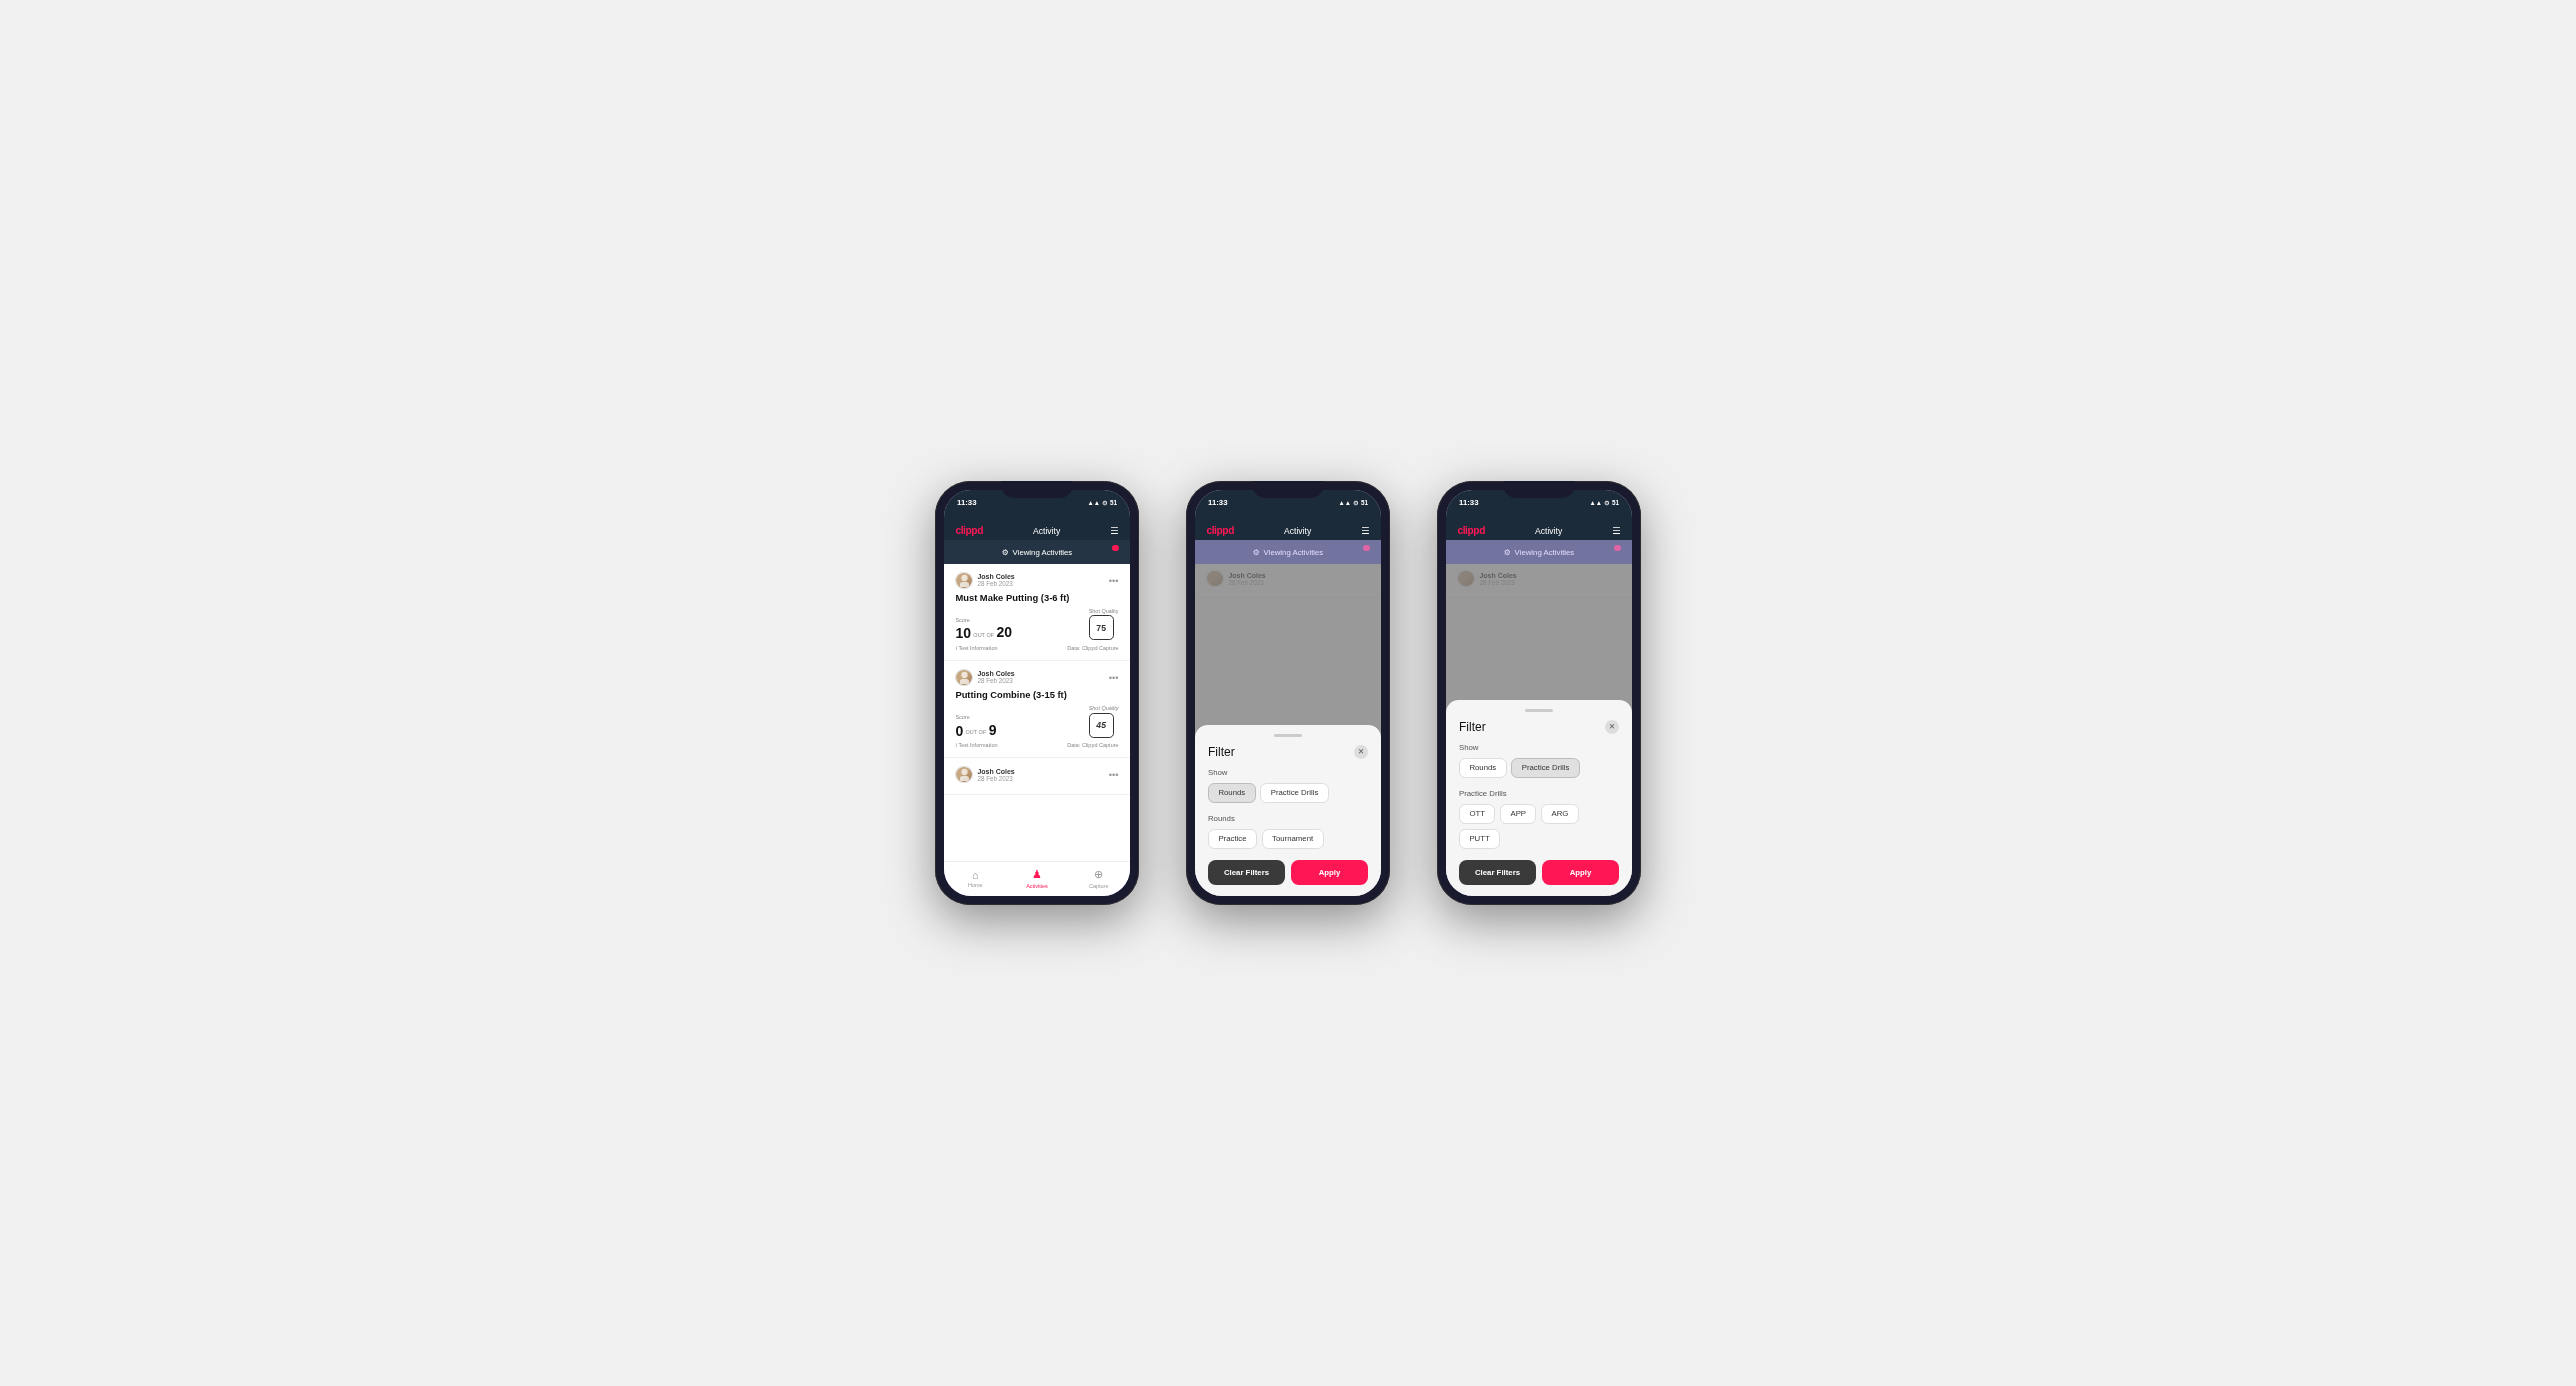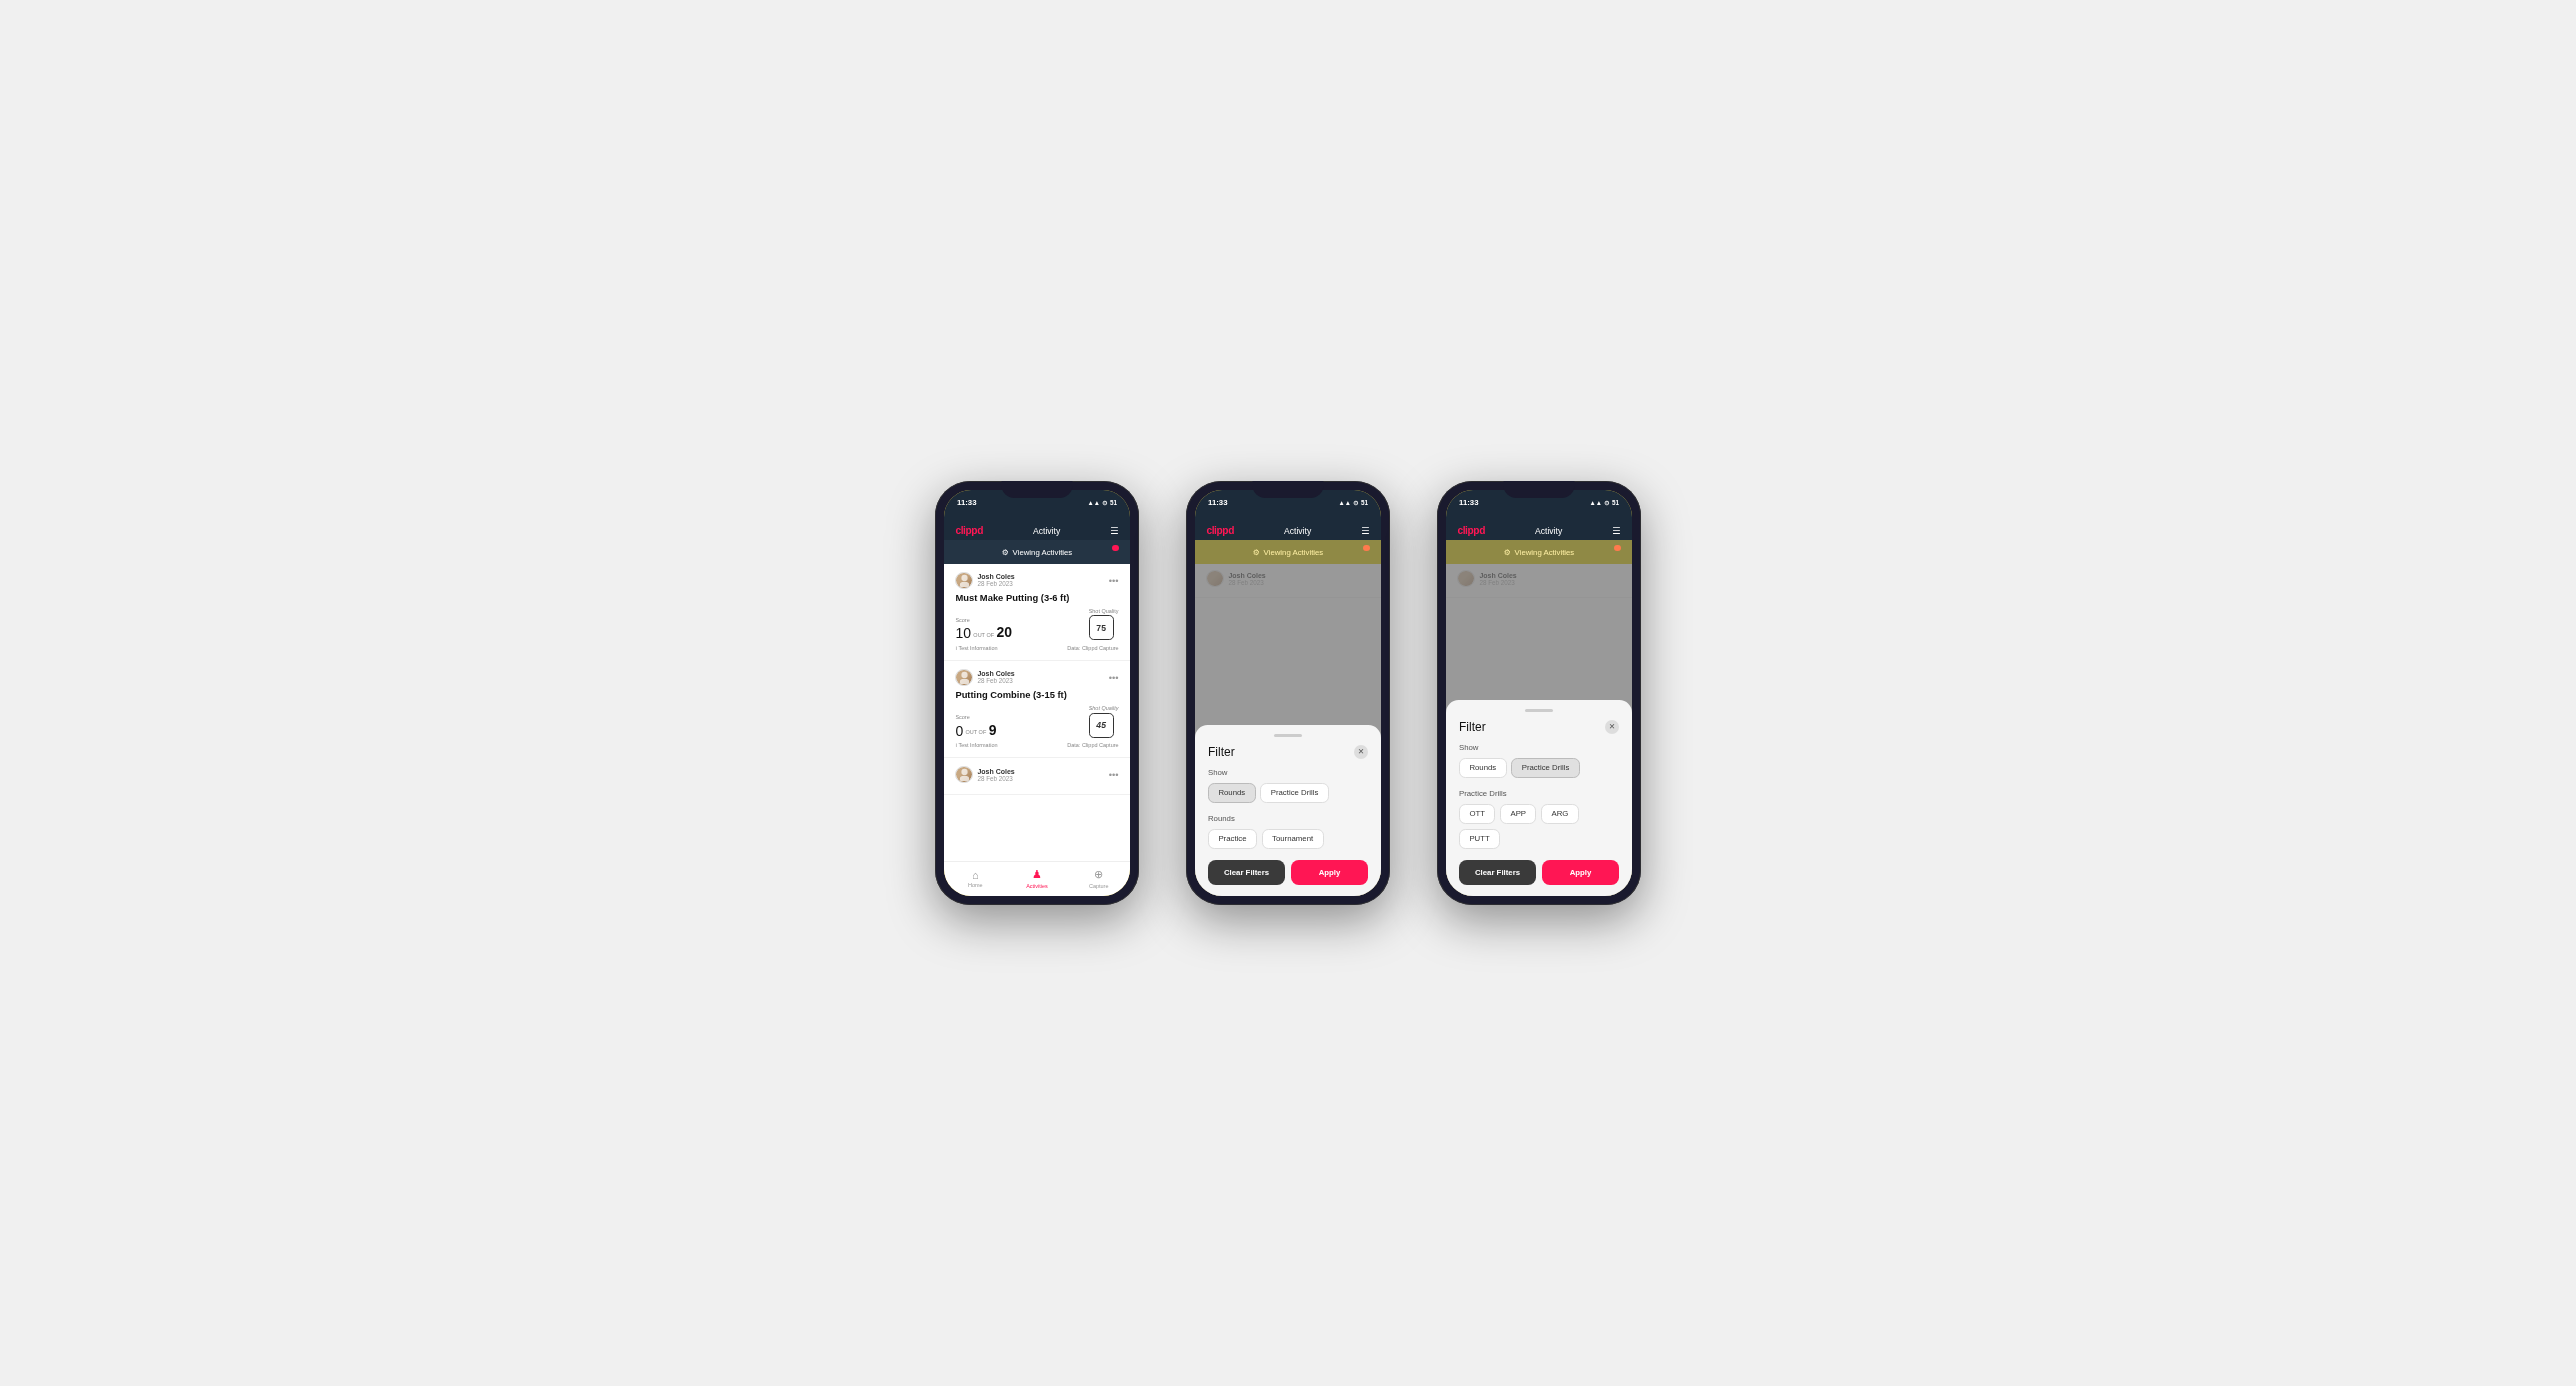--- a/index.html
+++ b/index.html
@@ -25,21 +25,21 @@
       background: #1a1a2e;
       border-radius: 35px;
       padding: 9.4px;
       box-shadow: 0 15.7px 47px rgba(0,0,0,0.4), inset 0 0 0 0.8px #333;
       position: relative;
       flex-shrink: 0;
     }
     .phone-screen {
       width: 100%;
       height: 100%;
-      background: #fde047;
+      background: #c4b5fd;
       border-radius: 27px;
       overflow: hidden;
       display: flex;
       flex-direction: column;
       position: relative;
     }
     .notch {
       position: absolute;
       top: 0;
       left: 50%;
@@ -143,21 +143,21 @@
       border-radius: 50%;
       display: flex; align-items: center; justify-content: center;
     }
     .user-name { font-size: 7px; font-weight: 600; color: #333; }
     .user-date { font-size: 6.3px; color: #999; }
     .more-dots { font-size: 9.4px; color: #999; }
     .activity-title { font-size: 9.4px; font-weight: 700; color: #111; margin-bottom: 4.7px; }
     .stats-row { display: flex; align-items: flex-end; gap: 0; }
     .stat-block { flex: 1; }
     .stat-label { font-size: 5.5px; color: #888; margin-bottom: 1.6px; }
-    .stat-value { font-size: 14px; font-weight: 400; color: #111; line-height: 1; }
+    .stat-value { font-size: 14px; font-weight: 700; color: #111; line-height: 1; }
     .stat-out-of { font-size: 5.5px; color: #888; margin: 0 2.4px; align-self: flex-end; margin-bottom: 2.4px; }
     .stat-shots { font-size: 14px; font-weight: 700; color: #111; }
     .shot-quality-badge {
       width: 25px; height: 25px;
       border: 1.6px solid #333;
       border-radius: 4.7px;
       display: flex; align-items: center; justify-content: center;
       font-size: 8.6px; font-weight: 700; color: #333;
       align-self: flex-end;
     }

